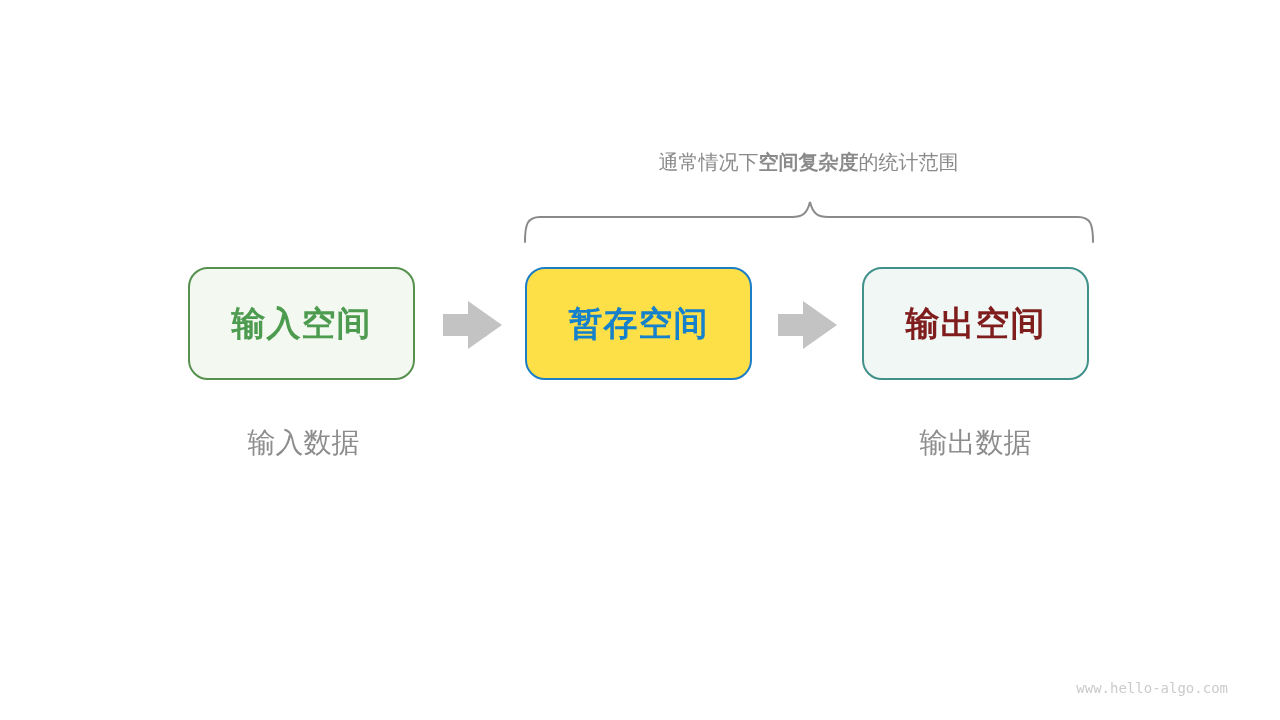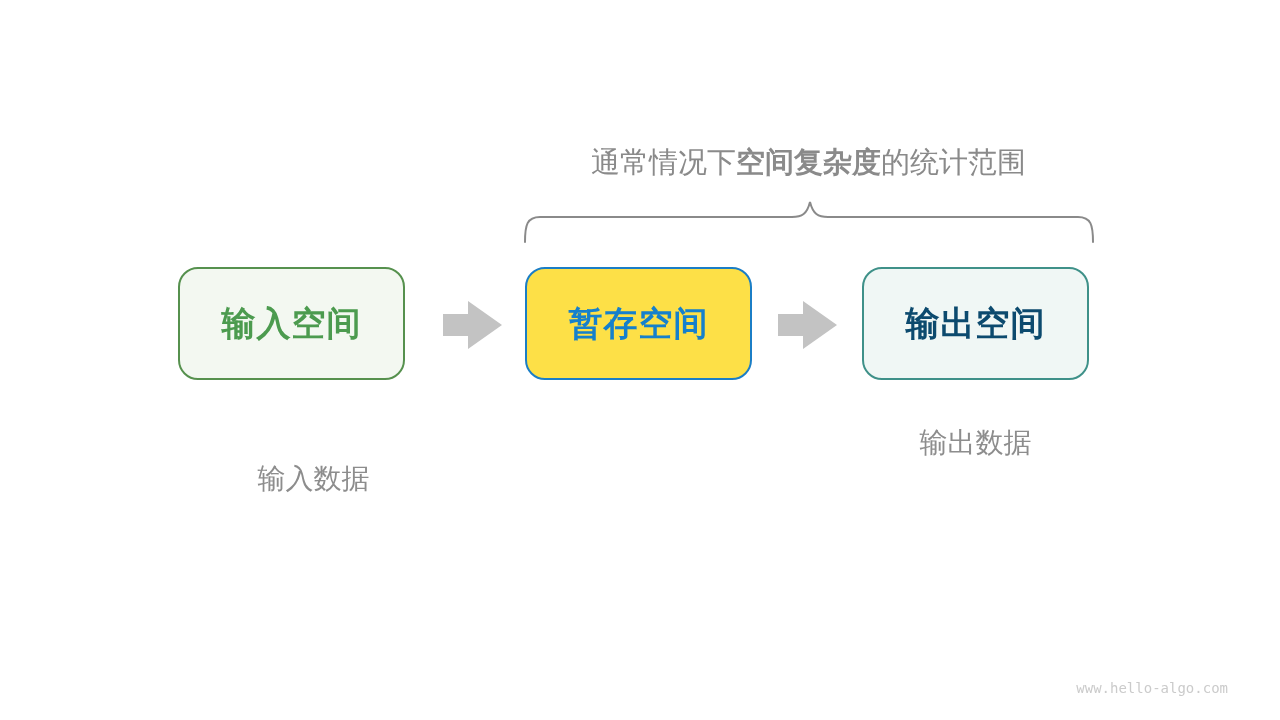--- a/index.html
+++ b/index.html
@@ -17,21 +17,21 @@
   }
   
   .diagram-title {
     position: absolute;
     left: 525px;
     top: 147px;
     width: 567px;
     height: 30px;
     line-height: 30px;
     text-align: center;
-    font-size: 29px;
+    font-size: 20px;
     color: #8a8a8a;
     white-space: nowrap;
   }
   .diagram-title .bold-seg { font-weight: 700; }
   
   .brace-svg {
     position: absolute;
     left: 524px;
     top: 200px;
     width: 570px;
@@ -46,42 +46,42 @@
     border-radius: 20px;
     border: 2px solid #000;
     box-sizing: border-box;
     display: flex;
     align-items: center;
     justify-content: center;
     font-size: 34px;
     font-weight: 700;
     letter-spacing: 1px;
   }
-  .box-input  { left: 178px; border-color: #56914e; background: #f3f8f1; color: #4c9b4f; }
+  .box-input  { left: 188px; border-color: #56914e; background: #f3f8f1; color: #4c9b4f; }
   .box-temp   { left: 525px; border-color: #1b7ec6; background: #fde047; color: #1580cc; }
-  .box-output { left: 862px; border-color: #3f9189; background: #f0f7f5; color: #0c4a6e; }
+  .box-output { left: 862px; border-color: #3f9189; background: #f0f7f5; color: #7f1d1d; }
   
   .arrow-svg {
     position: absolute;
     top: 301px;
     width: 59px;
     height: 48px;
   }
   .arrow-1 { left: 443px; }
   .arrow-2 { left: 778px; }
   
   .annotation {
     position: absolute;
     width: 227px;
     text-align: center;
     font-size: 28px;
     color: #8d8d8d;
     white-space: nowrap;
   }
-  .anno-input  { left: 200px; top: 424px; margin-top: 36px; }
+  .anno-input  { left: 190px; top: 424px; }
   .anno-temp   { left: 525px; top: 423px; line-height: 48px; }
   .anno-output { left: 862px; top: 424px; }
   
   .watermark {
     position: absolute;
     right: 52px;
     bottom: 24px;
     font-family: "DejaVu Sans Mono", "Liberation Mono", monospace;
     font-size: 14px;
     color: #cbcbcb;

